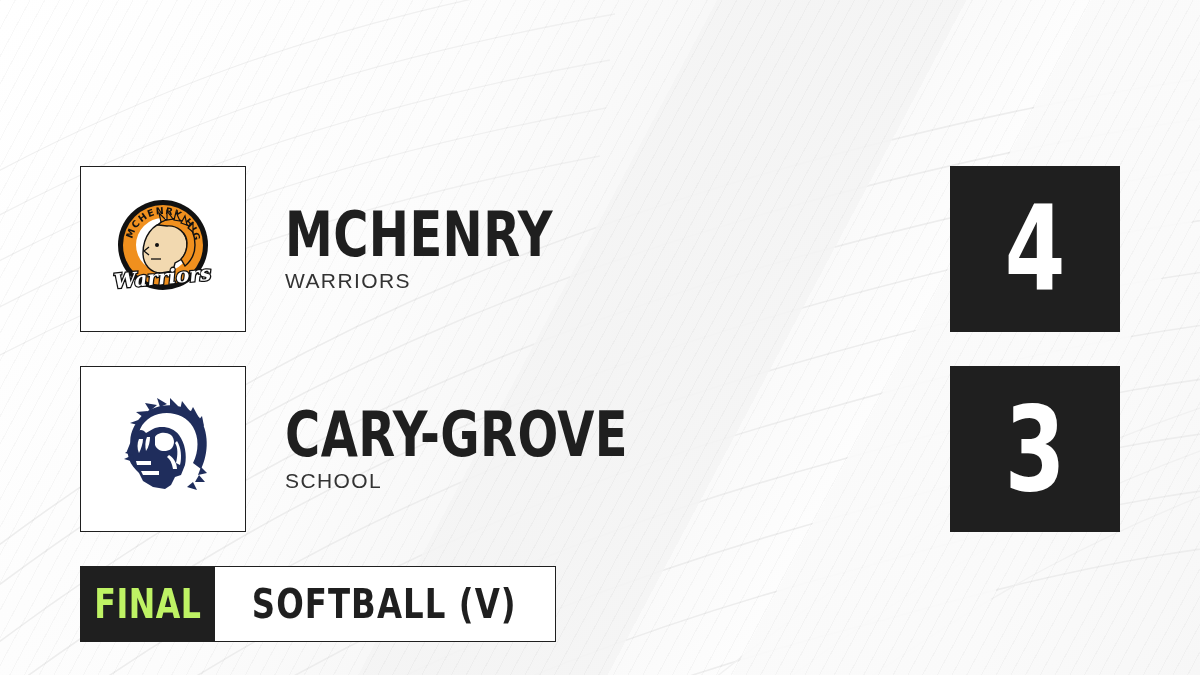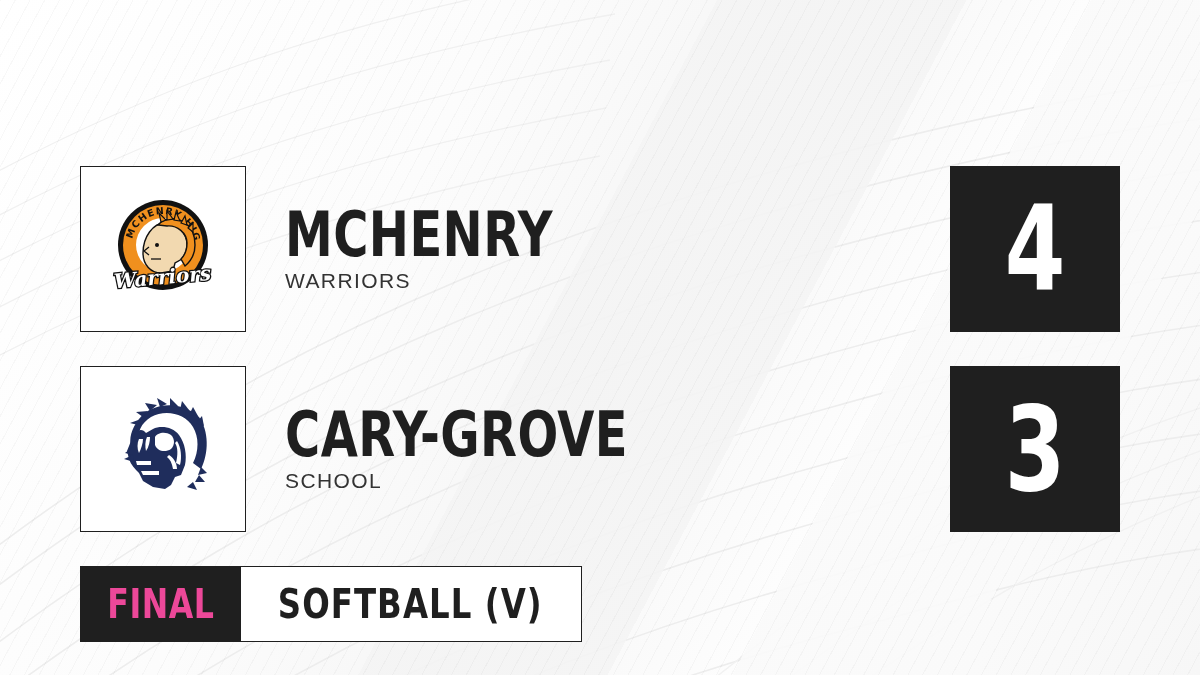--- a/index.html
+++ b/index.html
@@ -189,25 +189,25 @@
     top: 566px;
     height: 76px;
     display: flex;
     align-items: stretch;
     border: 1.4px solid #1f1f1f;
     box-sizing: border-box;
     background: #ffffff;
   }
   .status-state {
     background: #1f1f1f;
-    color: #ec4899;
+    color: #bef264;
     display: flex;
     align-items: center;
     justify-content: flex-start;
-    padding: 0 19px;
+    padding: 0 6px;
     font-family: "DejaVu Sans Condensed", "Liberation Sans Narrow", "Liberation Sans", sans-serif;
     font-weight: 700;
     font-size: 40px;
     letter-spacing: 0.6px;
     transform-origin: center;
   }
   .status-state span {
     display: block;
     transform: scaleX(0.88);
   }

